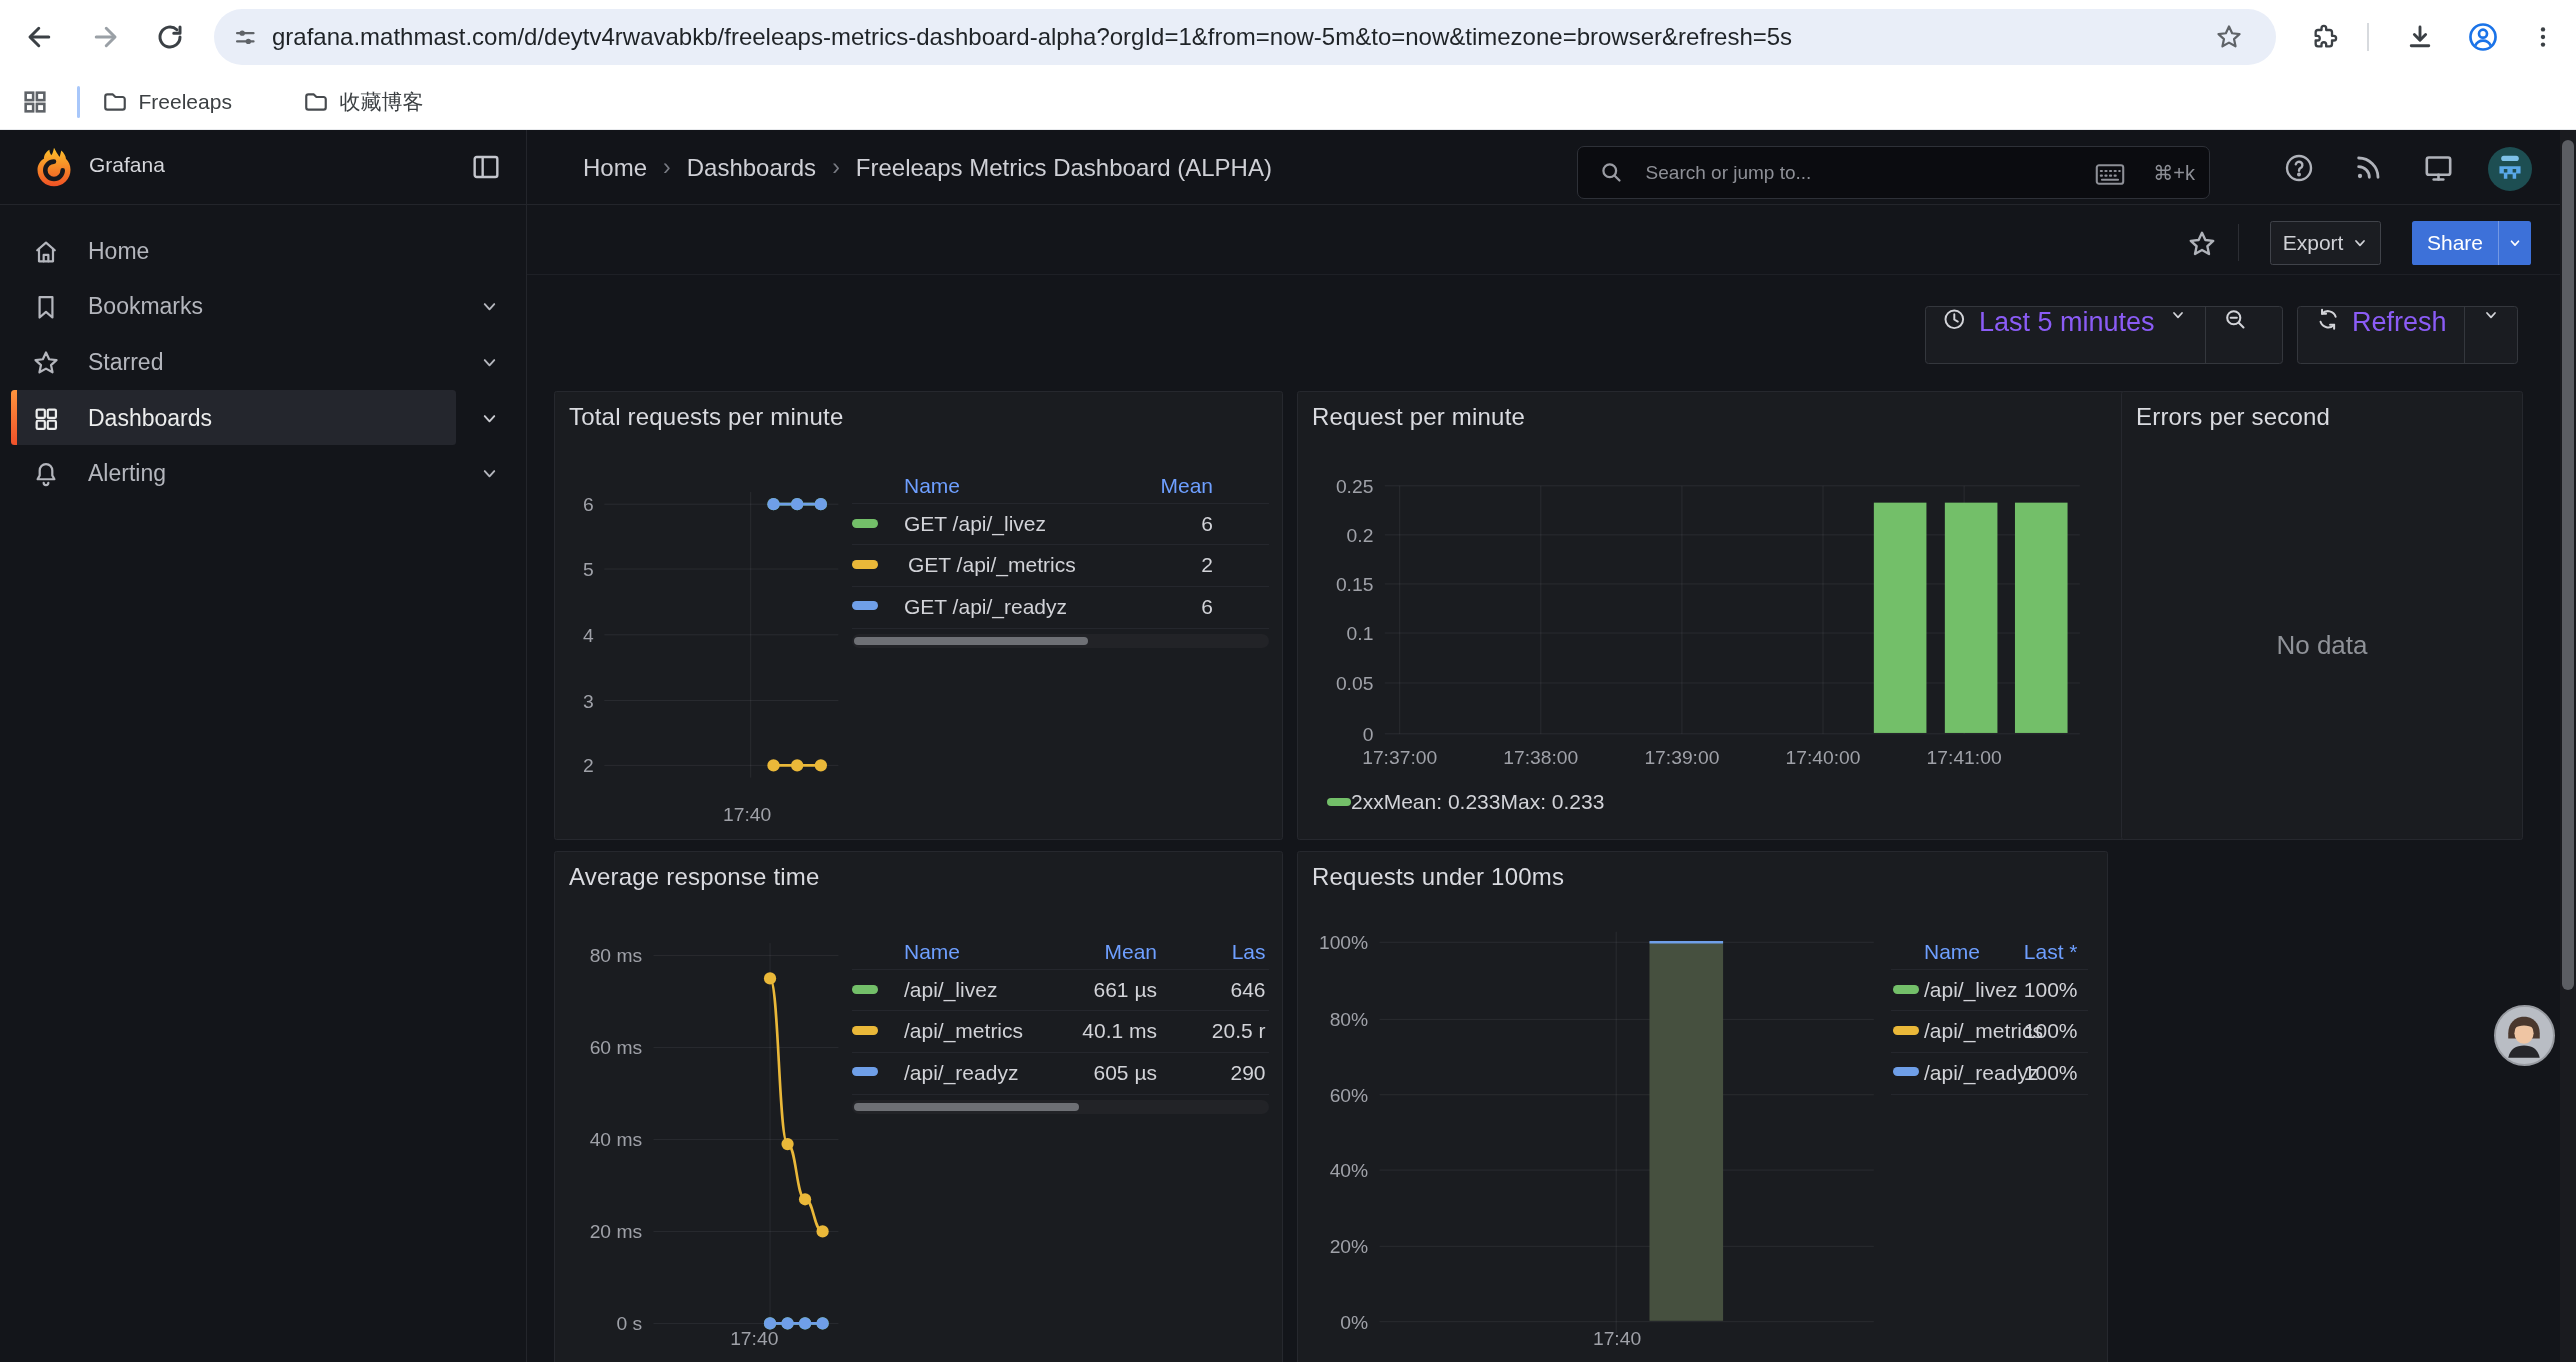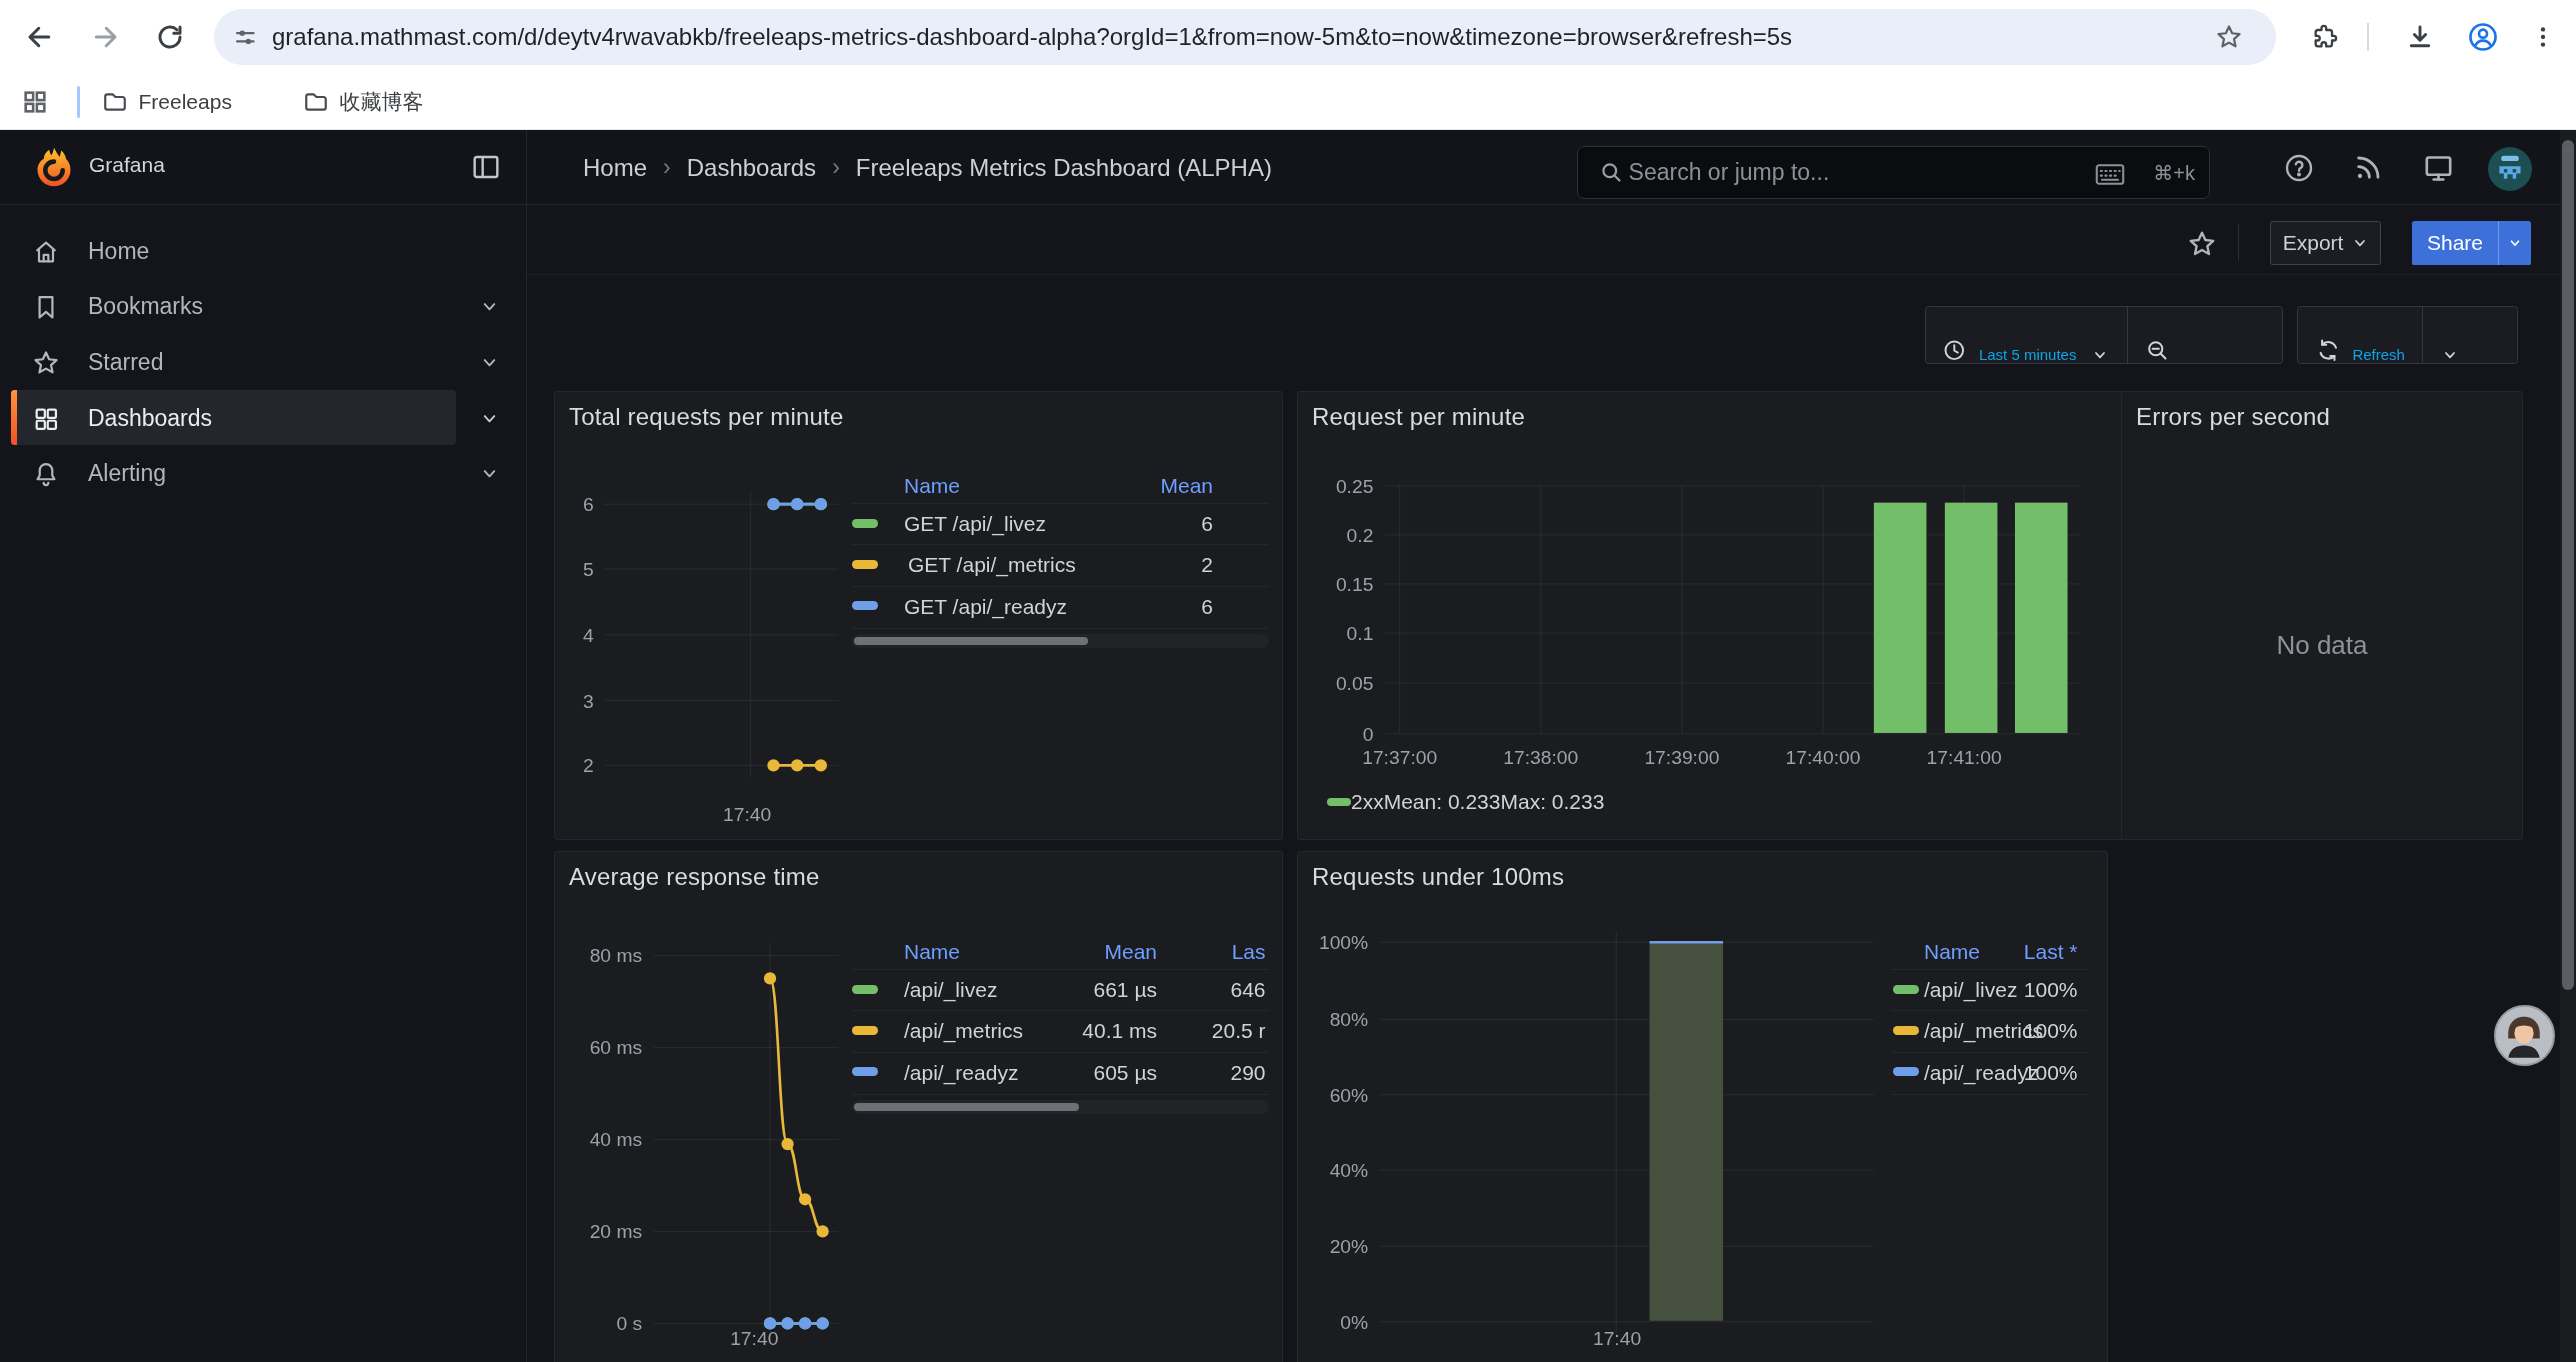--- a/index.html
+++ b/index.html
@@ -18,21 +18,21 @@
   .subborder{position:absolute;left:527px;top:274px;width:2049px;height:0.9px;background:#1e2026}
   .crumb{font-size:24px;color:#cfd0d6}
   .crumbsep{font-size:23px;color:#787b83;margin:0 16px}
   .searchbox{position:absolute;left:1577px;top:146px;width:633px;height:53px;background:#0b0c10;border:0.9px solid #2e3138;border-radius:7px;display:flex;align-items:center}
   .navitem{position:absolute;left:0;width:526px;height:51px;display:flex;align-items:center;color:#b4b6bd;font-size:23px}
   .navitem .lbl{position:absolute;left:88px}
   .navitem .chev{position:absolute;left:480px}
   .nav-active-bg{position:absolute;left:10.5px;top:390px;width:445px;height:55px;background:#24262d;border-radius:3.5px}
   .nav-active-bar{position:absolute;left:10.5px;top:390px;width:6.1px;height:55px;border-radius:3.5px 0 0 3.5px;background:linear-gradient(#ff943d,#f0512a)}
   .gbtn{position:absolute;height:44px;border:0.9px solid #40434a;background:#1b1d22;border-radius:2.6px;display:flex;align-items:center;justify-content:center;gap:8.8px;color:#d0d1d6;font-size:21px}
-  .tbtn{position:absolute;top:306px;height:58px;border:0.9px solid #34373d;background:#1a1c21;border-radius:3.5px;display:flex;align-items:flex-end;color:#0ea5e9;font-size:15px}
+  .tbtn{position:absolute;top:306px;height:58px;border:0.9px solid #34373d;background:#1a1c21;border-radius:3.5px;display:flex;align-items:flex-start;color:#8b5cf6;font-size:27px}
   .tdiv{width:0.9px;align-self:stretch;background:#34373d}
   
   .panel{position:absolute;background:#1a1c20;border:0.9px solid #26282e;border-radius:2.6px}
   .ptitle{position:absolute;left:14px;top:10.5px;font-size:24px;font-weight:500;color:#dadbe0;letter-spacing:0.2px}
   .chart{position:absolute;left:0;top:0}
   .legend{position:absolute;font-size:21px}
   .lg-hdr{position:absolute;top:0;height:34px;line-height:34px;color:#6e9fff;font-weight:500}
   .lg-name{position:absolute;height:41px;line-height:41px;color:#d2d3d8;white-space:nowrap}
   .lg-val{position:absolute;height:41px;line-height:41px;color:#d2d3d8;white-space:nowrap}
   .lg-pill{position:absolute;width:26px;height:8.8px;border-radius:4.4px}
@@ -163,21 +163,21 @@
     <span class="crumb">Dashboards</span>
     <span class="crumbsep">›</span>
     <span class="crumb">Freeleaps Metrics Dashboard (ALPHA)</span>
   </div>
 
   <div class="searchbox">
     <svg style="margin-left:21px" width="24.6" height="24.6" viewBox="0 0 24 24" fill="none" stroke="#9a9ca3" stroke-width="2.2" stroke-linecap="round">
         <circle cx="10.5" cy="10.5" r="6.2"></circle>
         <path d="M15.3 15.3L20 20"></path>
       </svg>
-    <span style="margin-left:5px;font-size:23px;color:#8e9097">Search or jump to...</span>
+    <span style="margin-left:22px;font-size:19px;color:#8e9097">Search or jump to...</span>
     <svg style="position:absolute;right:84px;top:16px" width="30" height="23" viewBox="0 0 26 20" fill="none" stroke="#8e9097" stroke-width="1.8">
         <rect x="1.5" y="2" width="23" height="16" rx="2"></rect>
         <path d="M5 7h1M9 7h1M13 7h1M17 7h1M21 7h0.5M5 11h1M9 11h1M13 11h1M17 11h1M6 14.5h14" stroke-linecap="round"></path>
       </svg>
     <span style="position:absolute;right:14px;top:14px;font-size:20px;color:#8e9097">⌘+k</span>
   </div>
 
   <div style="position:absolute;left:2283px;top:152px">
     <svg width="32" height="32" viewBox="0 0 24 24" fill="none" stroke="#b0b3ba" stroke-width="1.8">
         <circle cx="12" cy="12" r="9"></circle>

